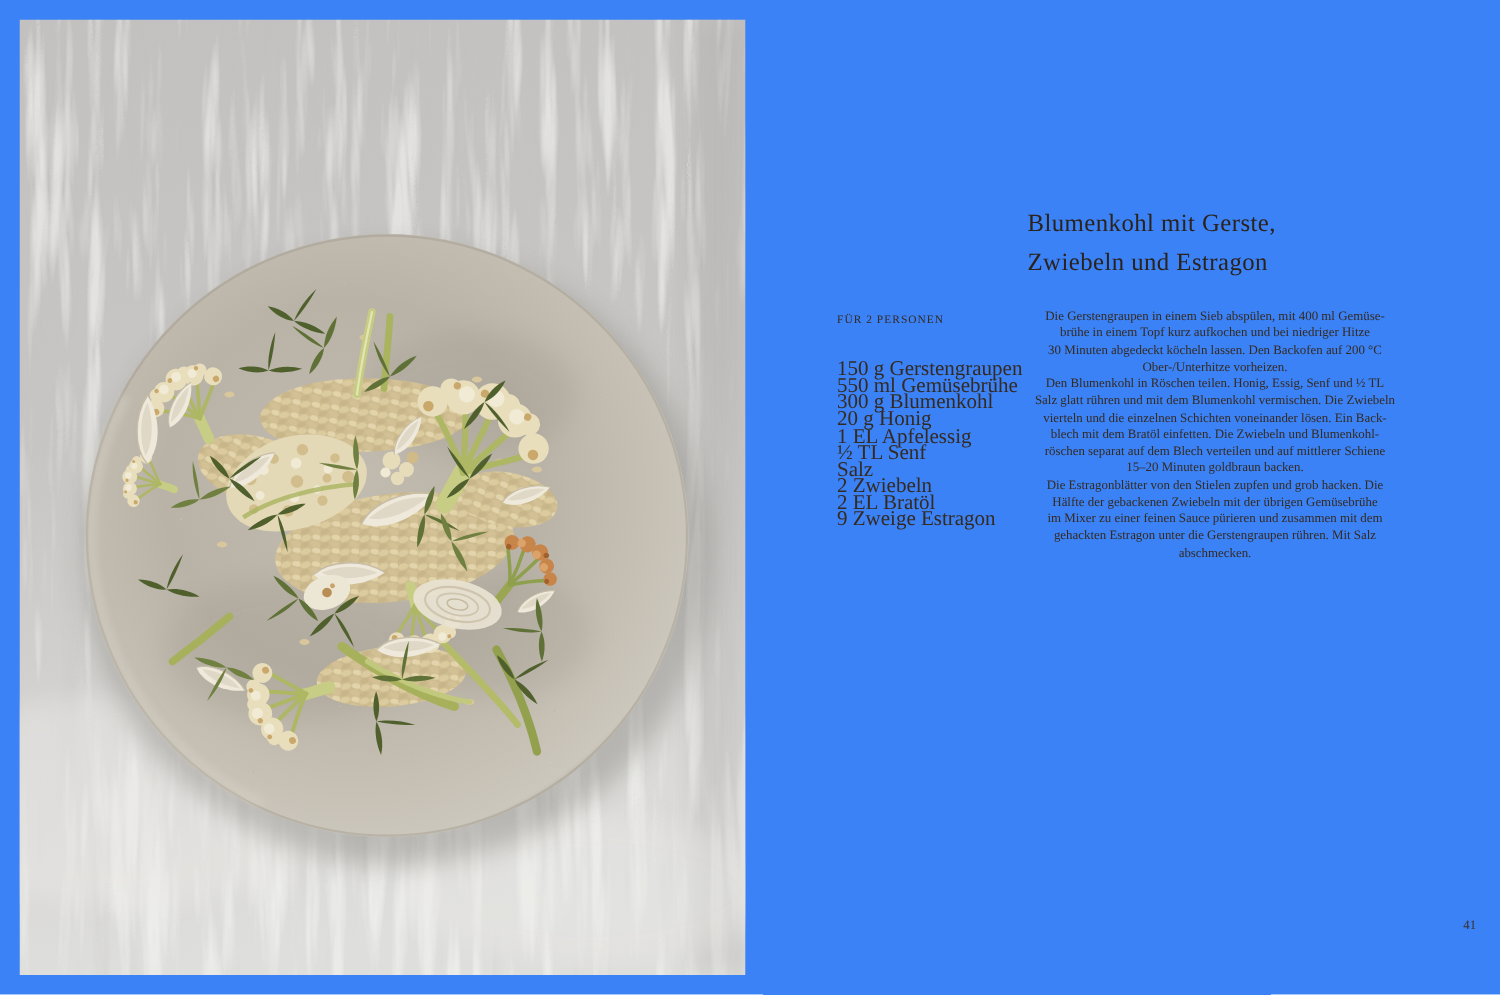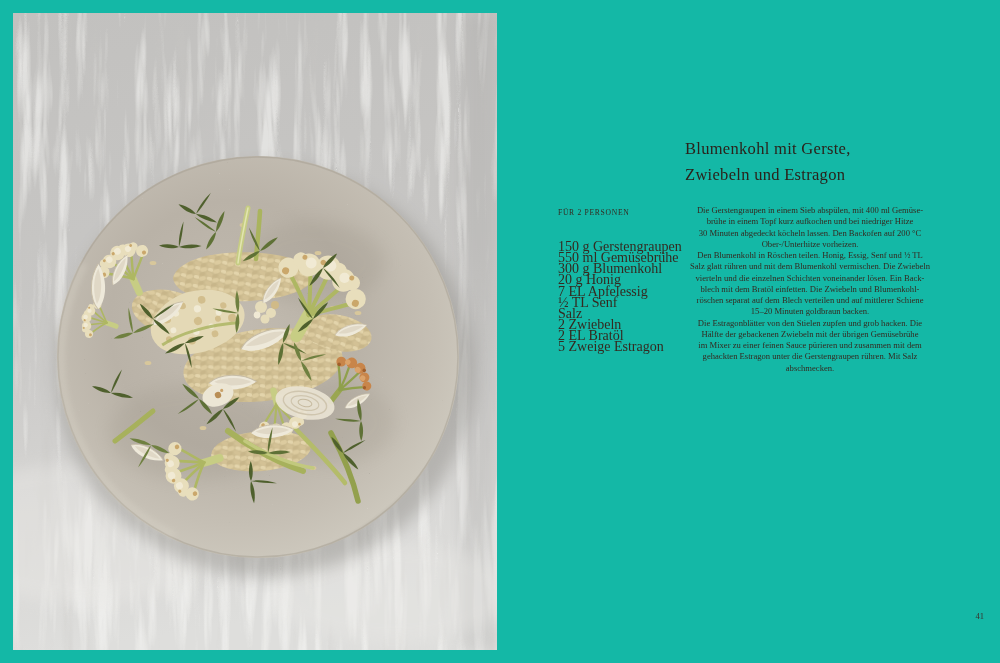--- a/index.html
+++ b/index.html
@@ -1,16 +1,16 @@
 <!DOCTYPE html>
 <html><head>
 <meta charset="utf-8">
 <style>
   html,body{margin:0;padding:0;background:#ffffff;}
-  .spread{position:relative;width:1000px;height:663px;background:#14b8a6;overflow:hidden;
+  .spread{position:relative;width:1000px;height:663px;background:#3b82f6;overflow:hidden;
           font-family:"Liberation Serif","DejaVu Serif",serif;color:#2d241d;}
   .photo{position:absolute;left:13px;top:13px;width:484px;height:637px;margin:0;}
   .photo svg{display:block;}
   .recipe-page{position:absolute;left:500px;top:0;width:500px;height:663px;}
   .title{position:absolute;left:185px;top:136px;margin:0;font-size:16.5px;font-weight:400;
          line-height:26px;letter-spacing:0.3px;color:#2b221b;white-space:pre-line;}
   .serving{position:absolute;left:58px;top:208px;font-size:7.6px;letter-spacing:0.7px;color:#352a20;text-align:center;}
   .ingredients{position:absolute;left:58px;top:241px;margin:0;padding:0;list-style:none;
                font-size:14px;line-height:11.15px;color:#352a20;}
   .steps{position:absolute;left:185px;top:205px;width:250px;font-size:8.6px;line-height:11.25px;color:#352a20;text-align:center;}
@@ -292,26 +292,26 @@
     <h1 class="title">Blumenkohl mit Gerste,
 Zwiebeln und Estragon</h1>
 
     <div class="serving">FÜR 2 PERSONEN</div>
 
     <ul class="ingredients">
       <li>150 g Gerstengraupen</li>
       <li>550 ml Gemüsebrühe</li>
       <li>300 g Blumenkohl</li>
       <li>20 g Honig</li>
-      <li>7 EL Apfelessig</li>
+      <li>1 EL Apfelessig</li>
       <li>½ TL Senf</li>
       <li>Salz</li>
       <li>2 Zwiebeln</li>
       <li>2 EL Bratöl</li>
-      <li>5 Zweige Estragon</li>
+      <li>9 Zweige Estragon</li>
     </ul>
 
     <div class="steps">
       <p>Die Gerstengraupen in einem Sieb abspülen, mit 400 ml Gemüse-
 brühe in einem Topf kurz aufkochen und bei niedriger Hitze
 30 Minuten abgedeckt köcheln lassen. Den Backofen auf 200 °C
 Ober-/Unterhitze vorheizen.</p>
       <p>Den Blumenkohl in Röschen teilen. Honig, Essig, Senf und ½ TL
 Salz glatt rühren und mit dem Blumenkohl vermischen. Die Zwiebeln
 vierteln und die einzelnen Schichten voneinander lösen. Ein Back-

